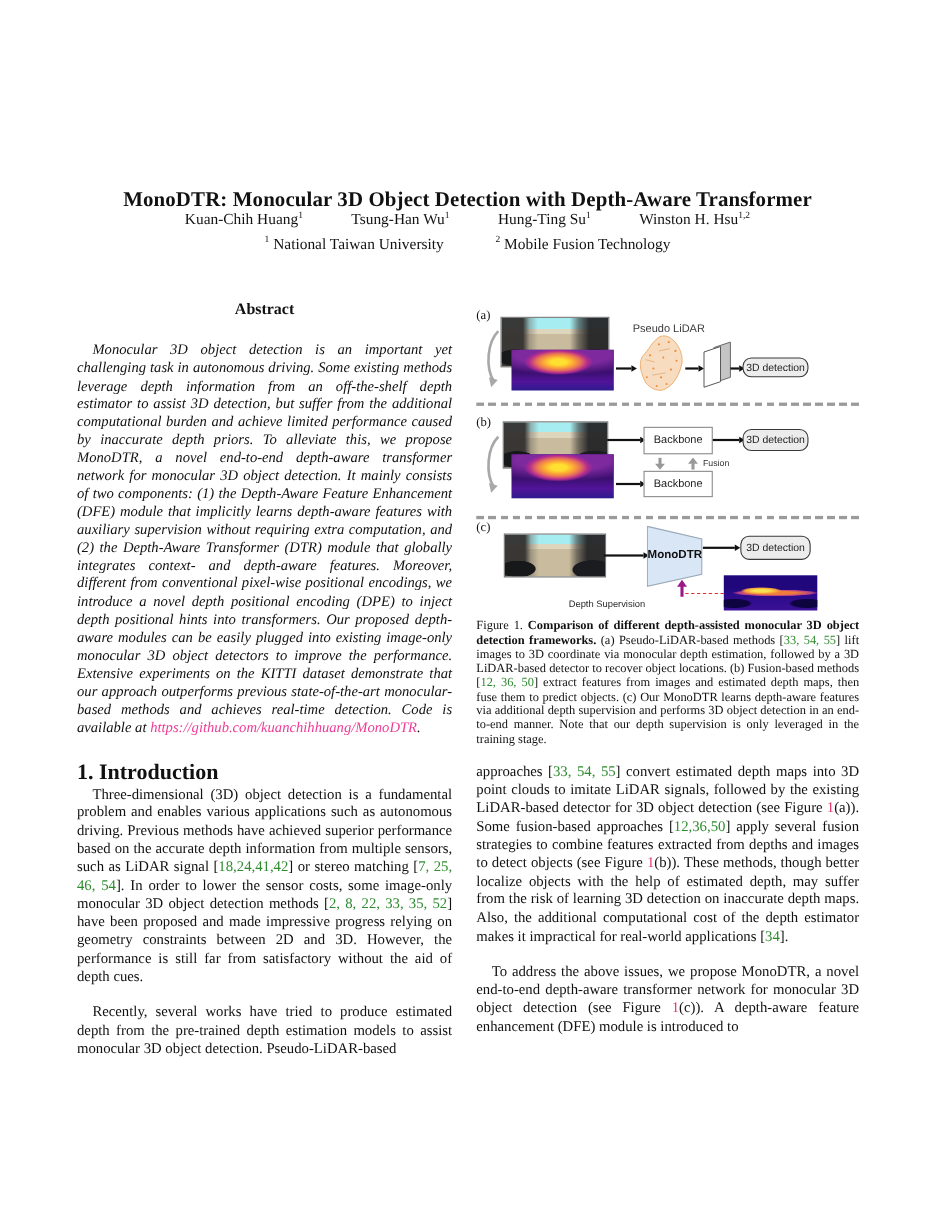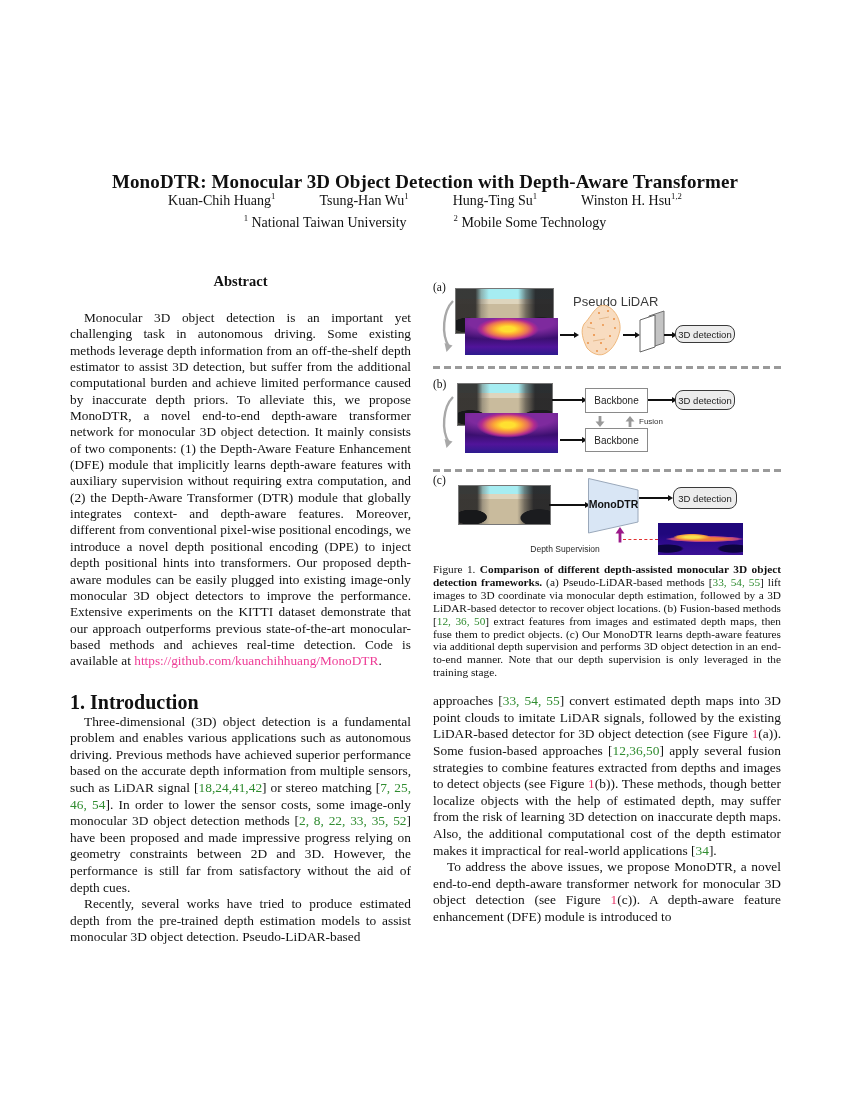--- a/index.html
+++ b/index.html
@@ -10,26 +10,26 @@
          font-size:19px;font-weight:700;letter-spacing:.1px;margin-top:25px;}
   .authors{position:absolute;left:0;top:193px;width:850px;display:flex;justify-content:center;
            gap:44px;font-size:14px;}
   .affils{position:absolute;left:0;top:215px;width:850px;display:flex;justify-content:center;
           gap:47px;font-size:14px;}
   sup{font-size:62%;vertical-align:super;line-height:0;}
   
   .col-left{position:absolute;left:70px;top:273px;width:341px;}
   .col-right{position:absolute;left:433px;top:278px;width:348px;}
   .abs-head{text-align:center;font-weight:700;font-size:14.5px;}
-  .abs-text{margin-top:20px;font-size:13.3px;line-height:16.35px;
+  .abs-text{margin-top:20px;font-style:italic;font-size:13.3px;line-height:16.35px;
             text-align:justify;text-indent:14px;}
   .sec-head{margin-top:21px;font-weight:700;font-size:20px;}
   .body-p{font-size:13.4px;line-height:16.6px;text-align:justify;text-indent:14px;}
   .body-p.noindent{text-indent:0;}
-  .body-p+.body-p{margin-top:0;}
+  .body-p+.body-p{margin-top:16px;}
   .seg-b{font-weight:700;}
   .seg-cite{color:var(--cite,#2f8b2f);}
   .seg-flink{color:var(--flink,#e8376a);}
   .seg-url{color:var(--url,#ee3c96);}
   
   .figure{position:relative;width:348px;height:282px;font-family:"Liberation Sans","DejaVu Sans",sans-serif;}
   .figure .abs{position:absolute;}
   .panel-label{font-family:"Liberation Serif",serif;font-size:11.5px;color:#111;}
   .street{border:0.5px solid #777;
     background:
@@ -51,21 +51,21 @@
       radial-gradient(ellipse 28% 20% at 89% 80%, #0d0440 0 58%, transparent 70%),
       linear-gradient(to bottom, #20077c 0 35%, #2b0a8a 55%, #3b1196 100%);}
   .det-box{box-sizing:border-box;border:1.2px solid #3a3a3a;border-radius:8px;background:#ececec;
            display:flex;align-items:center;justify-content:center;font-size:9.5px;color:#222;}
   .bk-box{box-sizing:border-box;border:1.1px solid #8a8a8a;background:#fff;
           display:flex;align-items:center;justify-content:center;font-size:10px;color:#222;}
   .harrow{height:1.6px;background:#111;}
   .harrow::after{content:'';position:absolute;right:-5px;top:50%;transform:translateY(-50%);
     border-left:5.5px solid #111;border-top:3.5px solid transparent;border-bottom:3.5px solid transparent;}
   .sep{height:2.6px;background:repeating-linear-gradient(90deg,#9a9a9a 0 7px,transparent 7px 11px);}
-  .smalllbl{font-size:13px;color:#3a3a3a;white-space:nowrap;}
+  .smalllbl{font-size:10px;color:#3a3a3a;white-space:nowrap;}
   .fusionlbl{font-size:8px;color:#333;}
   .dslbl{font-size:8.5px;color:#2a2a2a;white-space:nowrap;}
   .monodtr-txt{font-size:10.5px;font-weight:700;color:#111;}
   .dashed-red{height:0;border-top:1.6px dashed #e03030;}
   .caption{margin-top:3px;font-size:11.3px;line-height:12.9px;text-align:justify;
            font-family:"Liberation Serif",serif;}
   .rbody{margin-top:14px;}
 </style>
 </head>
 <body>
@@ -74,21 +74,21 @@
 
   <div class="title">MonoDTR: Monocular 3D Object Detection with Depth-Aware Transformer</div>
   <div class="authors">
     <span><span>Kuan-Chih Huang</span><sup>1</sup></span>
     <span><span>Tsung-Han Wu</span><sup>1</sup></span>
     <span><span>Hung-Ting Su</span><sup>1</sup></span>
     <span><span>Winston H. Hsu</span><sup>1,2</sup></span>
   </div>
   <div class="affils">
     <span><sup>1</sup> <span>National Taiwan University</span></span>
-    <span><sup>2</sup> <span>Mobile Some Technology</span></span>
+    <span><sup>2</sup> <span>Mobile Fusion Technology</span></span>
   </div>
 
   <div class="col-left">
     <div class="abs-head">Abstract</div>
     <div class="abs-text"><span>Monocular 3D object detection is an important yet challenging task in autonomous driving. Some existing methods leverage depth information from an off-the-shelf depth estimator to assist 3D detection, but suffer from the additional computational burden and achieve limited performance caused by inaccurate depth priors. To alleviate this, we propose MonoDTR, a novel end-to-end depth-aware transformer network for monocular 3D object detection. It mainly consists of two components: (1) the Depth-Aware Feature Enhancement (DFE) module that implicitly learns depth-aware features with auxiliary supervision without requiring extra computation, and (2) the Depth-Aware Transformer (DTR) module that globally integrates context- and depth-aware features. Moreover, different from conventional pixel-wise positional encodings, we introduce a novel depth positional encoding (DPE) to inject depth positional hints into transformers. Our proposed depth-aware modules can be easily plugged into existing image-only monocular 3D object detectors to improve the performance. Extensive experiments on the KITTI dataset demonstrate that our approach outperforms previous state-of-the-art monocular-based methods and achieves real-time detection. Code is available at </span><span class="seg-url">https://github.com/kuanchihhuang/MonoDTR</span><span>.</span></div>
     <div class="sec-head">1. Introduction</div>
     <div class="body-p"><span>Three-dimensional (3D) object detection is a fundamental problem and enables various applications such as autonomous driving. Previous methods have achieved superior performance based on the accurate depth information from multiple sensors, such as LiDAR signal [</span><span class="seg-cite">18,24,41,42</span><span>] or stereo matching [</span><span class="seg-cite">7, 25, 46, 54</span><span>]. In order to lower the sensor costs, some image-only monocular 3D object detection methods [</span><span class="seg-cite">2, 8, 22, 33, 35, 52</span><span>] have been proposed and made impressive progress relying on geometry constraints between 2D and 3D. However, the performance is still far from satisfactory without the aid of depth cues.</span></div>
     <div class="body-p"><span>Recently, several works have tried to produce estimated depth from the pre-trained depth estimation models to assist monocular 3D object detection. Pseudo-LiDAR-based</span></div>
   </div>
 
@@ -180,21 +180,21 @@
       <div class="abs harrow" style="left:206px;top:219px;width:29px;"></div>
       <div class="abs det-box" style="left:240px;top:209px;width:64px;height:22px;">
           <span>3D detection</span>
         </div>
       <svg class="abs" style="left:182px;top:249px;" width="10" height="16">
         <polygon points="5,0 9.5,6.5 0.5,6.5" fill="#9b1889"></polygon>
         <rect x="3.6" y="5.5" width="2.8" height="10" fill="#9b1889"></rect>
       </svg>
       <div class="abs dashed-red" style="left:190px;top:261px;width:35px;"></div>
       <div class="abs depthgt" style="left:225px;top:245px;width:85px;height:32px;"></div>
-      <div class="abs dslbl" style="left:84px;top:266px;width:96px;text-align:center;">Depth Supervision</div>
+      <div class="abs dslbl" style="left:84px;top:266px;width:96px;text-align:left;">Depth Supervision</div>
     </div>
 
     <div class="caption"><span>Figure 1.  </span><span class="seg-b">Comparison of different depth-assisted monocular 3D object detection frameworks.</span><span>  (a) Pseudo-LiDAR-based methods [</span><span class="seg-cite">33, 54, 55</span><span>] lift images to 3D coordinate via monocular depth estimation, followed by a 3D LiDAR-based detector to recover object locations. (b) Fusion-based methods [</span><span class="seg-cite">12, 36, 50</span><span>] extract features from images and estimated depth maps, then fuse them to predict objects. (c) Our MonoDTR learns depth-aware features via additional depth supervision and performs 3D object detection in an end-to-end manner. Note that our depth supervision is only leveraged in the training stage.</span></div>
 
     <div class="rbody">
       <div class="body-p noindent"><span>approaches [</span><span class="seg-cite">33, 54, 55</span><span>] convert estimated depth maps into 3D point clouds to imitate LiDAR signals, followed by the existing LiDAR-based detector for 3D object detection (see Figure </span><span class="seg-flink">1</span><span>(a)). Some fusion-based approaches [</span><span class="seg-cite">12,36,50</span><span>] apply several fusion strategies to combine features extracted from depths and images to detect objects (see Figure </span><span class="seg-flink">1</span><span>(b)). These methods, though better localize objects with the help of estimated depth, may suffer from the risk of learning 3D detection on inaccurate depth maps. Also, the additional computational cost of the depth estimator makes it impractical for real-world applications [</span><span class="seg-cite">34</span><span>].</span></div>
       <div class="body-p"><span>To address the above issues, we propose MonoDTR, a novel end-to-end depth-aware transformer network for monocular 3D object detection (see Figure </span><span class="seg-flink">1</span><span>(c)). A depth-aware feature enhancement (DFE) module is introduced to</span></div>
     </div>
   </div>
 

